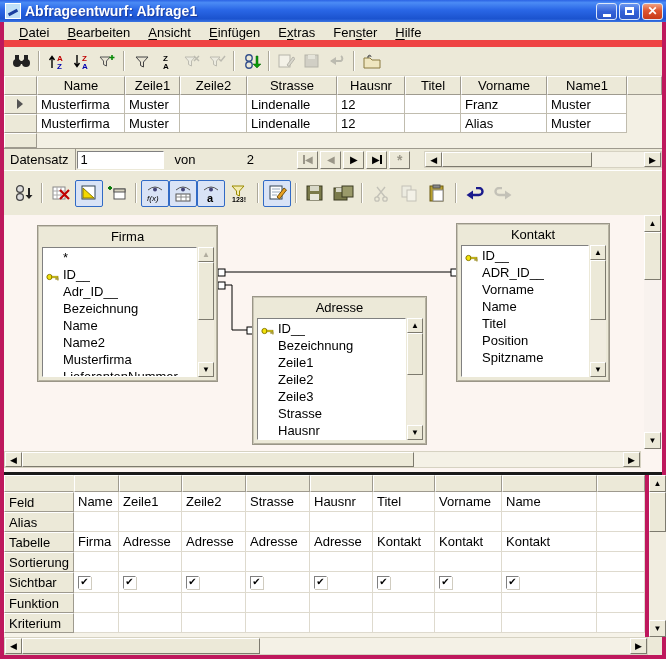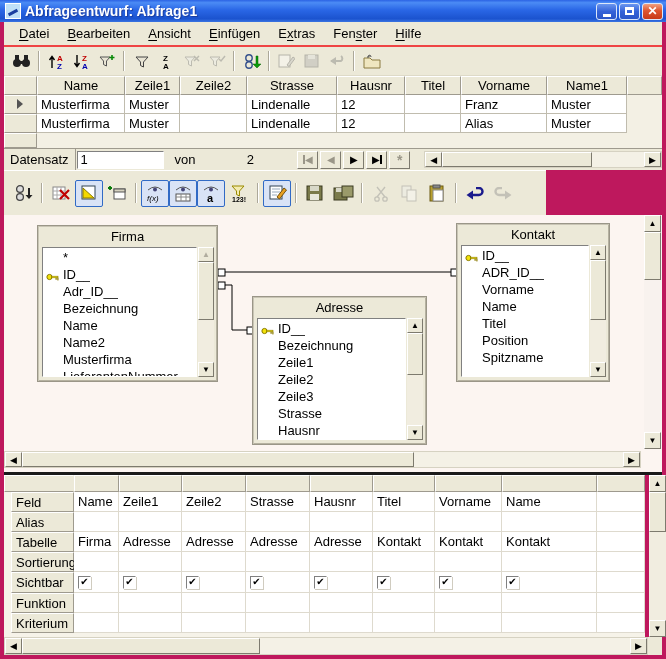--- a/index.html
+++ b/index.html
@@ -22,27 +22,27 @@
     white-space:nowrap;overflow:hidden;}
   .winbtn{width:21px;height:17px;margin-left:2px;border-radius:3px;border:1px solid #dce7fa;
     display:flex;align-items:center;justify-content:center;flex:0 0 auto;
     background:linear-gradient(180deg,#6a96ef,#3462d8 50%,#2a55c8);}
   .winbtn.close{background:linear-gradient(180deg,#f0a080,#dd5530 45%,#c83a18);}
   .glyph-min{width:8px;height:3px;background:#fff;margin-top:8px;}
   .glyph-max{width:9px;height:8px;border:2px solid #fff;border-top-width:3px;}
   .glyph-x{color:#fff;font-weight:bold;font-size:12px;line-height:1;}
   
   #menubar{position:absolute;left:4px;top:22px;width:658px;height:25px;background:#ece9d8;
-    display:flex;align-items:center;padding-left:6px;border-bottom:2px solid #ef4444;}
+    display:flex;align-items:flex-start;padding-left:6px;border-bottom:7px solid #ef4444;}
   .menu-item{padding:3px 9px;font-size:13px;}
   .menu-item u{text-underline-offset:2px;}
   
   .toolbar{position:absolute;background:#ece9d8;display:flex;align-items:center;}
   #toolbar1{left:4px;top:47px;width:658px;height:29px;padding-left:5px;border-bottom:1px solid #dedac8;}
-  #toolbar2{left:4px;top:170px;width:542px;height:45px;padding-left:5px;border-top:1px solid #fff;}
+  #toolbar2{left:4px;top:170px;width:658px;height:45px;padding-left:5px;border-top:1px solid #fff;}
   .tbtn{height:24px;min-width:25px;padding:1px 2px;display:flex;align-items:center;justify-content:center;
     border:1px solid transparent;border-radius:2px;position:relative;}
   #toolbar2 .tbtn{height:27px;min-width:28px;}
   .tbtn.pressed{background:#d9e3f6;border-color:#316ac5;}
   .tbtn.disabled{opacity:.40;filter:grayscale(1);}
   .tsep{width:1px;height:20px;border-left:1px solid #aca899;border-right:1px solid #fff;margin:0 4px;}
   .tbtn svg{display:block;}
   .icotext{font-family:"Liberation Sans",sans-serif;font-weight:bold;}
   
   #datagrid{position:absolute;left:4px;top:76px;width:658px;height:72px;background:#f3f0e4;
@@ -106,21 +106,21 @@
   
   #splitter{position:absolute;left:4px;top:472px;width:658px;height:3px;background:#1a1a1a;}
   
   #criteria{position:absolute;left:4px;top:475px;width:641px;height:162px;background:#f6f3e9;
     display:grid;grid-template-columns:70px 45px 63px 64px 64px 63px 62px 67px 95px 1fr;
     grid-template-rows:17px 20px 20px 20px 20px 21px 20px 20px 4px;}
   .chead{background:#ece9d8;border-top:1px solid #fff;border-left:1px solid #fff;
     border-right:1px solid #9e9a8e;border-bottom:1px solid #9e9a8e;}
   .clabel{background:#ece9d8;border-top:1px solid #fff;border-left:1px solid #fff;
     border-right:1px solid #9e9a8e;border-bottom:1px solid #9e9a8e;
-    display:flex;align-items:center;padding-left:4px;font-size:13px;margin-left:7px;}
+    display:flex;align-items:center;padding-left:4px;font-size:13px;}
   .ccell{background:#fff;border-right:1px solid #dedace;border-bottom:1px solid #dedace;
     padding:0 4px;display:flex;align-items:center;font-size:13px;white-space:nowrap;overflow:hidden;}
   .cb{width:13px;height:13px;background:#fff;border:1px solid #808080;border-right-color:#fff;
     border-bottom-color:#fff;box-shadow:1px 1px 0 #d0ccc0;display:flex;align-items:center;justify-content:center;}
   .cb.checked:before{content:"\2714";font-size:10px;line-height:10px;color:#000;}
   #criteria-vscroll{position:absolute;right:0px;top:475px;width:17px;height:162px;background:#f1ede0;
     display:flex;flex-direction:column;}
   
   #bottomscroll{position:absolute;left:4px;top:637px;width:644px;height:18px;}
   #bottomcorner{position:absolute;left:648px;top:637px;width:14px;height:18px;background:#ece9d8;}

